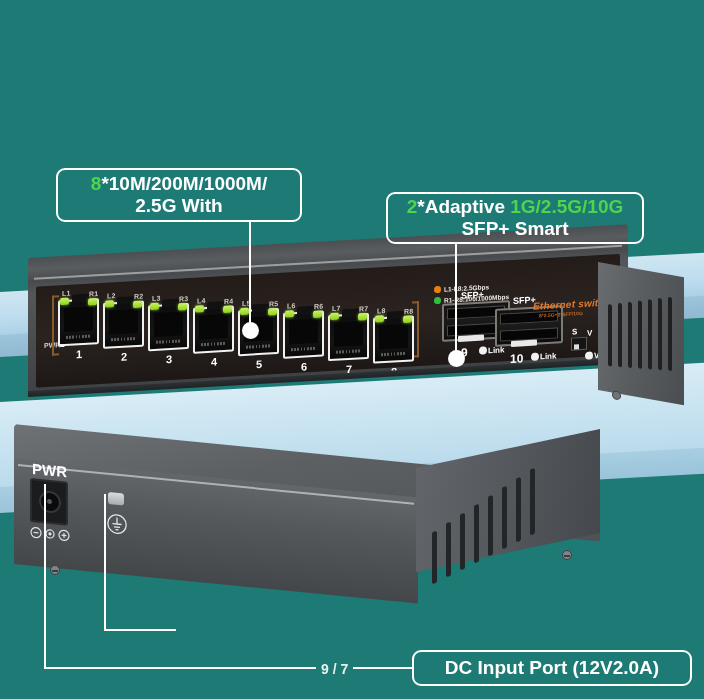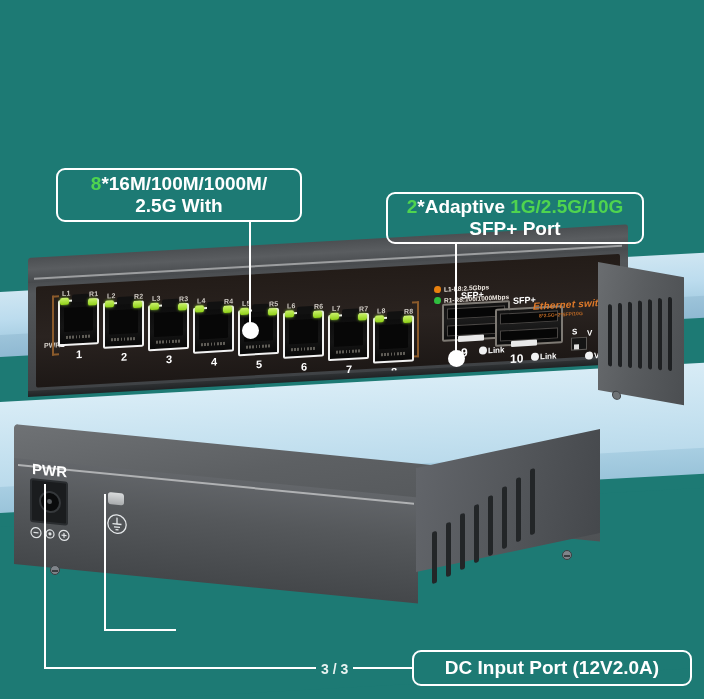--- a/index.html
+++ b/index.html
@@ -431,40 +431,40 @@
       <div class="bvent" style="left:56px;top:20px;height:60px;"></div>
       <div class="bvent" style="left:70px;top:14px;height:62px;"></div>
       <div class="bvent" style="left:84px;top:8px;height:64px;"></div>
       <div class="bvent" style="left:98px;top:2px;height:66px;"></div>
     </div>
     <div class="bot-screw" style="left:548px;top:126px;"></div>
   </div>
 
   <div class="callout callout-a">
     <div>
-      <span class="g">8</span><span>*16M/100M/1000M/</span><br>
+      <span class="g">8</span><span>*10M/200M/1000M/</span><br>
       <span>2.5G With</span>
     </div>
   </div>
   <div class="lead" style="left:249px;top:222px;width:2px;height:106px;"></div>
   <div class="dot" style="left:242px;top:322px;width:17px;height:17px;"></div>
 
   <div class="callout callout-b">
     <div>
       <span class="g">2</span><span>*Adaptive </span><span class="g">1G/2.5G/10G</span><br>
-      <span>SFP+ Port</span>
+      <span>SFP+ Smart</span>
     </div>
   </div>
   <div class="lead" style="left:455px;top:244px;width:2px;height:112px;"></div>
   <div class="dot" style="left:448px;top:350px;width:17px;height:17px;"></div>
 
   <div class="lead" style="left:104px;top:494px;width:2px;height:136px;"></div>
   <div class="lead" style="left:104px;top:629px;width:72px;height:2px;"></div>
 
   <div class="callout callout-d">
     <span>DC Input Port (12V2.0A)</span>
   </div>
   <div class="lead" style="left:44px;top:484px;width:2px;height:184px;"></div>
   <div class="lead" style="left:44px;top:667px;width:370px;height:2px;"></div>
 
-  <div class="page-ind">3 / 3</div>
+  <div class="page-ind">9 / 7</div>
 
 </div>
 
 </body></html>

